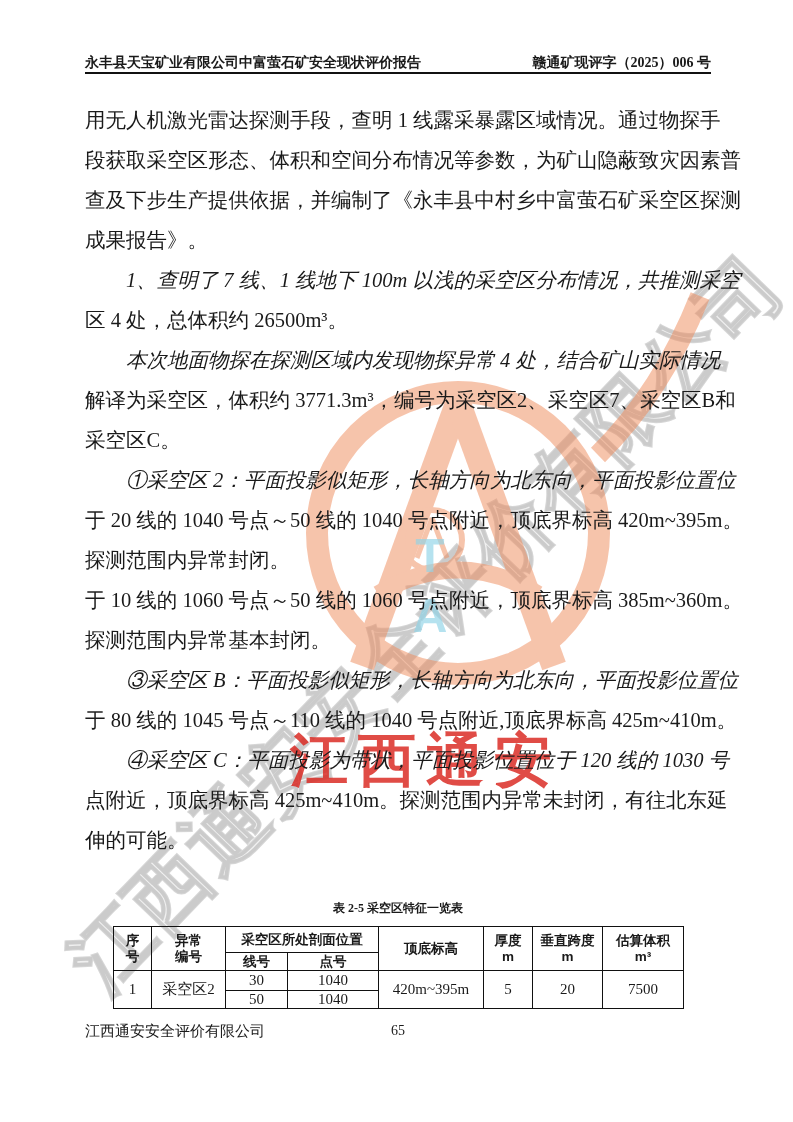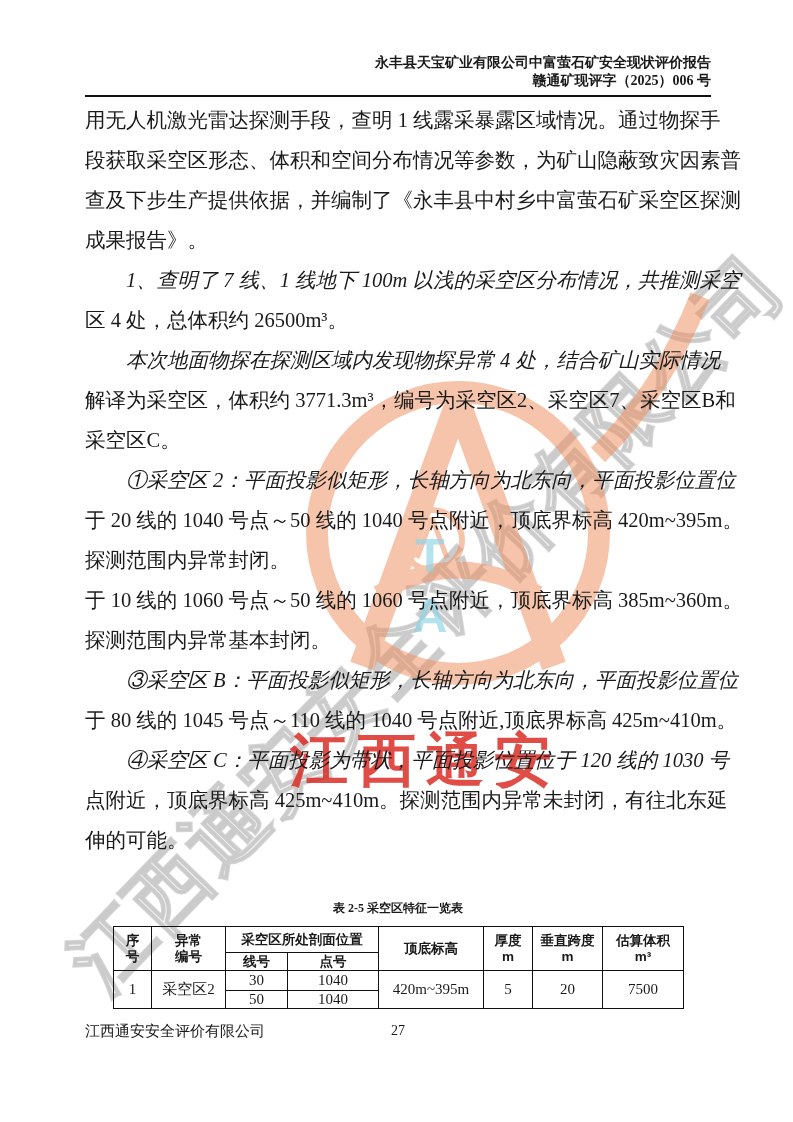--- a/index.html
+++ b/index.html
@@ -26,23 +26,22 @@
     font-family:"Liberation Sans","DejaVu Sans",sans-serif;
     font-weight:bold;font-size:58px;letter-spacing:10px;white-space:nowrap;
     color:rgba(217,37,29,0.82);
     margin-left:24px;
   }
   .wm-logo{position:absolute;left:0;top:0;}
   
   .header{
     position:absolute;left:85px;top:54px;width:626px;z-index:2;
     display:flex;justify-content:space-between;align-items:flex-end;
-    font-size:14px;font-weight:bold;padding-bottom:5px;
+    font-size:14px;font-weight:bold;
     border-bottom:2px solid #111;
-    flex-direction:column;
   }
   
   .bodytext{position:absolute;left:85px;top:100px;width:626px;z-index:2;}
   .line{
     height:40px;line-height:40px;font-size:20.5px;
     text-align:justify;text-align-last:justify;
     white-space:nowrap;overflow:visible;
   }
   .line.last{text-align-last:left;}
   .line.indent{text-indent:41px;font-style:italic;}
@@ -189,16 +188,16 @@
         </tr>
         <tr class="dr2">
           <td>50</td>
           <td>1040</td>
         </tr>
       </tbody>
   </table>
 
   <div class="footer">
     <span class="company">江西通安安全评价有限公司</span>
-    <span class="pagenum">27</span>
+    <span class="pagenum">65</span>
   </div>
 
 </div>
 
 </body></html>

